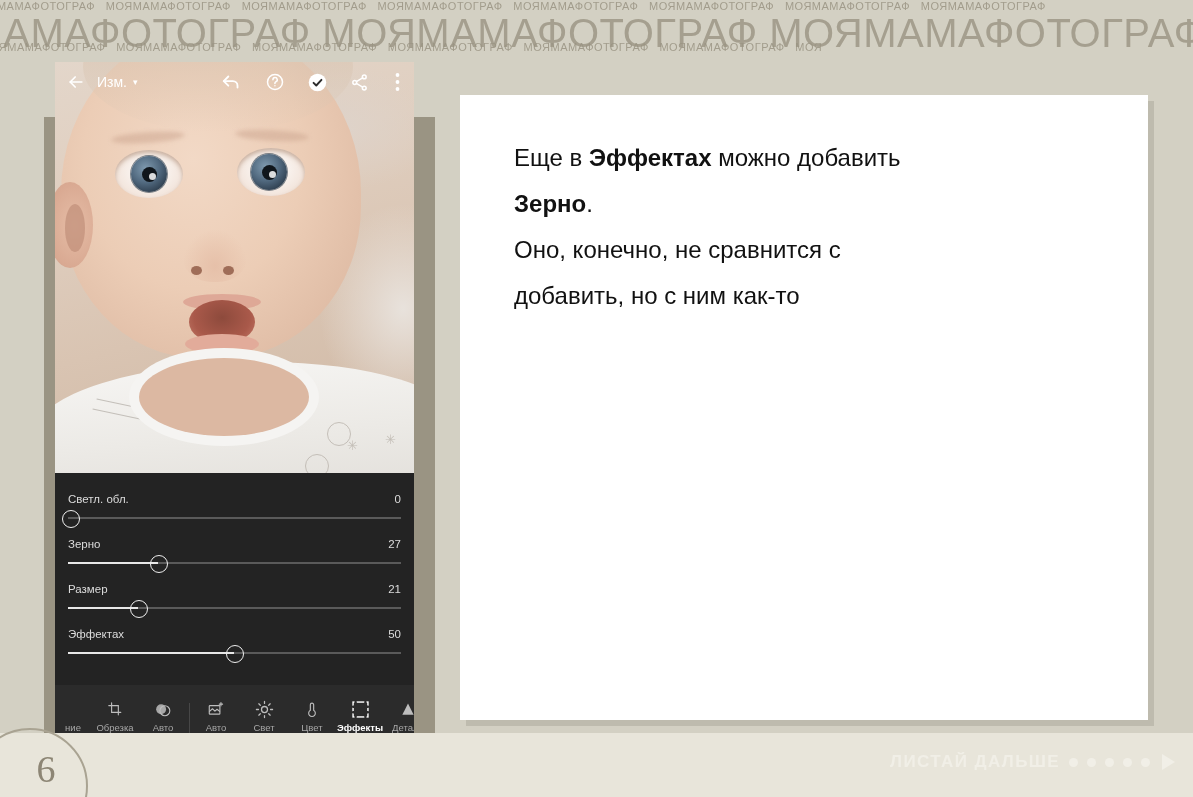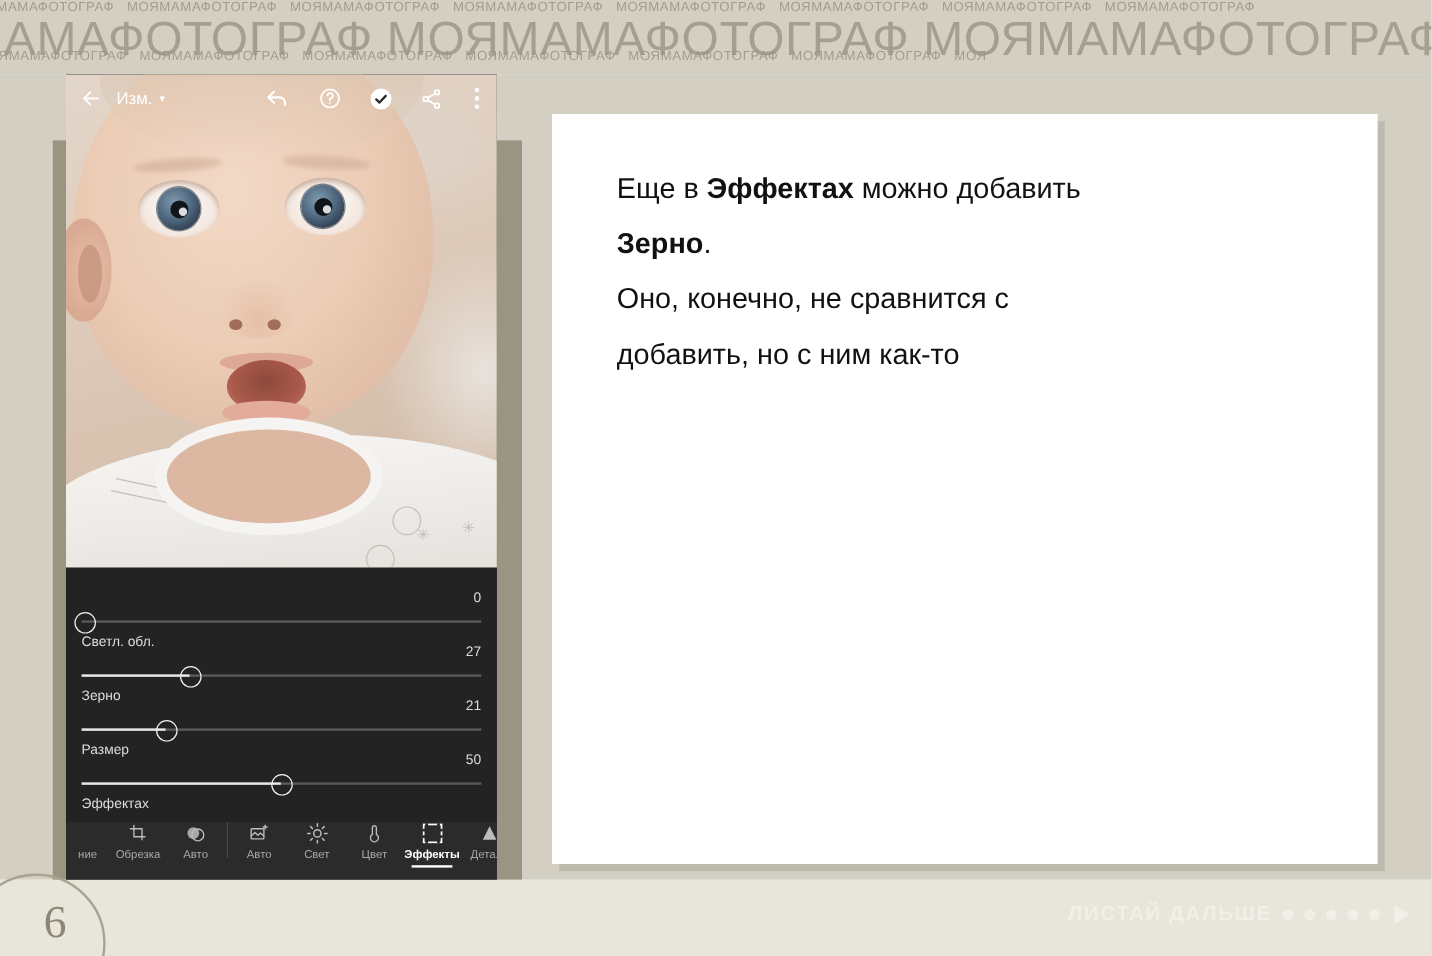--- a/index.html
+++ b/index.html
@@ -109,30 +109,30 @@
   .collar{position:absolute;left:84px;top:296px;width:170px;height:78px;border-radius:50%;
           background:#dcb8a2;box-shadow:0 0 0 10px #f5f4f2;}
   .seam{position:absolute;height:1px;background:rgba(180,175,168,.75);}
   .btn-c{position:absolute;width:22px;height:22px;border-radius:50%;
          border:1.5px solid rgba(186,180,172,.8);}
   .star{position:absolute;color:rgba(188,182,174,.85);font-size:13px;}
 
   
   .panel{position:absolute;left:0;top:411px;width:359px;height:212px;background:#232323;}
   .slider{position:absolute;left:13px;width:333px;}
-  .sl-label{position:absolute;left:0;top:0;font-size:11.5px;color:#dcdcdc;margin-top:36px;}
+  .sl-label{position:absolute;left:0;top:0;font-size:11.5px;color:#dcdcdc;}
   .sl-val{position:absolute;right:0;top:0;font-size:11.5px;color:#dcdcdc;}
   .sl-track{position:absolute;left:0;top:24px;width:333px;height:1.5px;background:#5a5a5a;}
   .sl-fill{position:absolute;left:0;top:24px;height:1.5px;background:#e8e8e8;}
   .sl-thumb{position:absolute;top:17px;width:16px;height:16px;border-radius:50%;
             border:1.8px solid #efefef;background:transparent;margin-left:-8px;}
 
   
   .toolbar{position:absolute;left:0;top:623px;width:420px;height:48px;background:#2b2b2b;
-           display:flex;align-items:flex-start;}
+           display:flex;align-items:flex-end;}
   .tb-item{flex:0 0 auto;width:48px;display:flex;flex-direction:column;align-items:center;
            justify-content:center;gap:3px;position:relative;}
   .tb-ico{height:19px;display:flex;align-items:center;justify-content:center;color:#bdbdbd;}
   .tb-txt{font-size:9.5px;color:#a8a8a8;white-space:nowrap;}
   .tb-item.active .tb-txt{color:#fff;font-weight:700;}
   .tb-item.active .tb-ico{color:#fff;}
   .tb-underline{position:absolute;bottom:-5px;left:7px;width:34px;height:2px;background:#fff;}
   .tb-div{width:1px;height:30px;background:#474747;margin:0 2px;}
 
   

